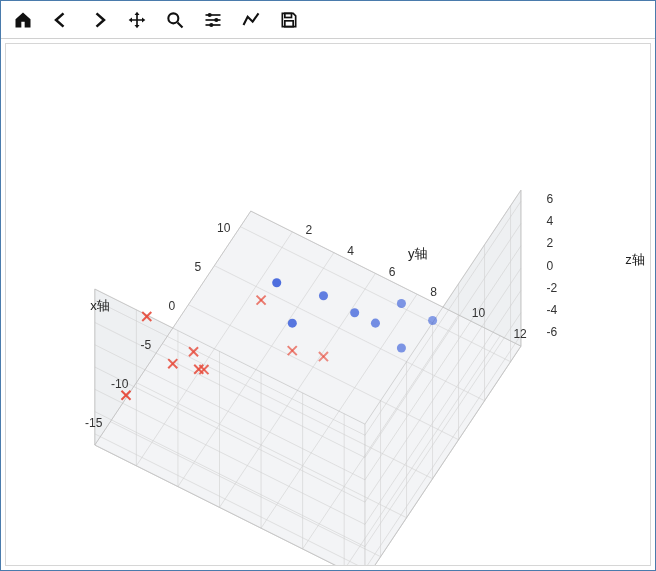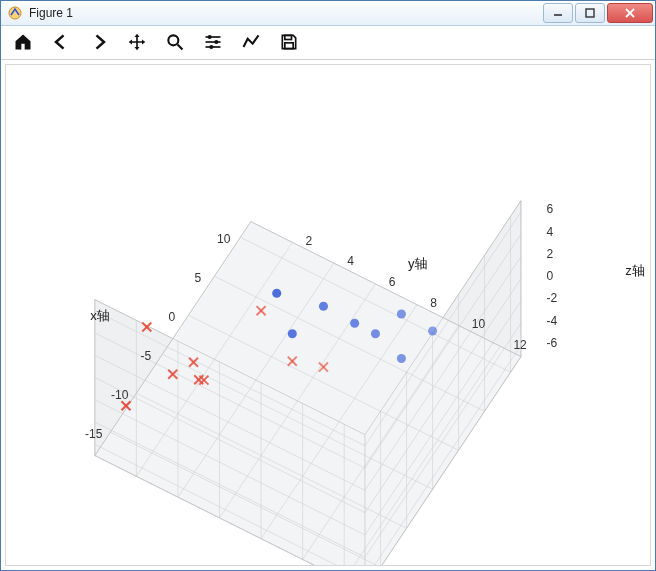--- a/index.html
+++ b/index.html
@@ -15,47 +15,20 @@
 .tbtn { width: 28px; height: 28px; display: flex; align-items: center; justify-content: center; cursor: pointer; color: #111; }
 .tbtn svg { width: 20px; height: 20px; }
 .content { flex: 1; border: 1px solid #d6d6d6; margin: 4px; background: #fff; position: relative; }
 .plot { width: 100%; height: 100%; }
 </style>
 </head>
 <body>
 
 <div class="window">
 
-  <div class="titlebar">
-    <span class="app-icon">
-      <svg viewBox="0 0 16 16">
-          <circle cx="8" cy="8" r="6" fill="#ffd27a" stroke="#c98a1f"></circle>
-          <path d="M4 10 L8 4 L12 10" fill="none" stroke="#2850d8" stroke-width="1.5"></path>
-        </svg>
-    </span>
-    <span class="title">Figure 1</span>
-    <div class="winbtns">
-      <div class="winbtn">
-          <svg width="10" height="10">
-            <line x1="1" y1="7" x2="9" y2="7" stroke="#333" stroke-width="1.6"></line>
-          </svg>
-        </div>
-      <div class="winbtn">
-          <svg width="10" height="10">
-            <rect x="1" y="1" width="8" height="8" fill="none" stroke="#333" stroke-width="1.4"></rect>
-          </svg>
-        </div>
-      <div class="winbtn close">
-          <svg width="12" height="12">
-            <line x1="2" y1="2" x2="10" y2="10" stroke="#fff" stroke-width="1.8"></line>
-            <line x1="10" y1="2" x2="2" y2="10" stroke="#fff" stroke-width="1.8"></line>
-          </svg>
-        </div>
-    </div>
-  </div>
 
   <div class="toolbar">
     <div class="tbtn" title="Home">
       <svg viewBox="0 0 24 24">
           <path d="M3 11 L12 3 L21 11 V21 H14 V14 H10 V21 H3 Z" fill="#111"></path>
         </svg>
     </div>
     <div class="tbtn" title="Back">
       <svg viewBox="0 0 24 24">
           <path d="M15 4 L6 12 L15 20" fill="none" stroke="#111" stroke-width="3"></path>

